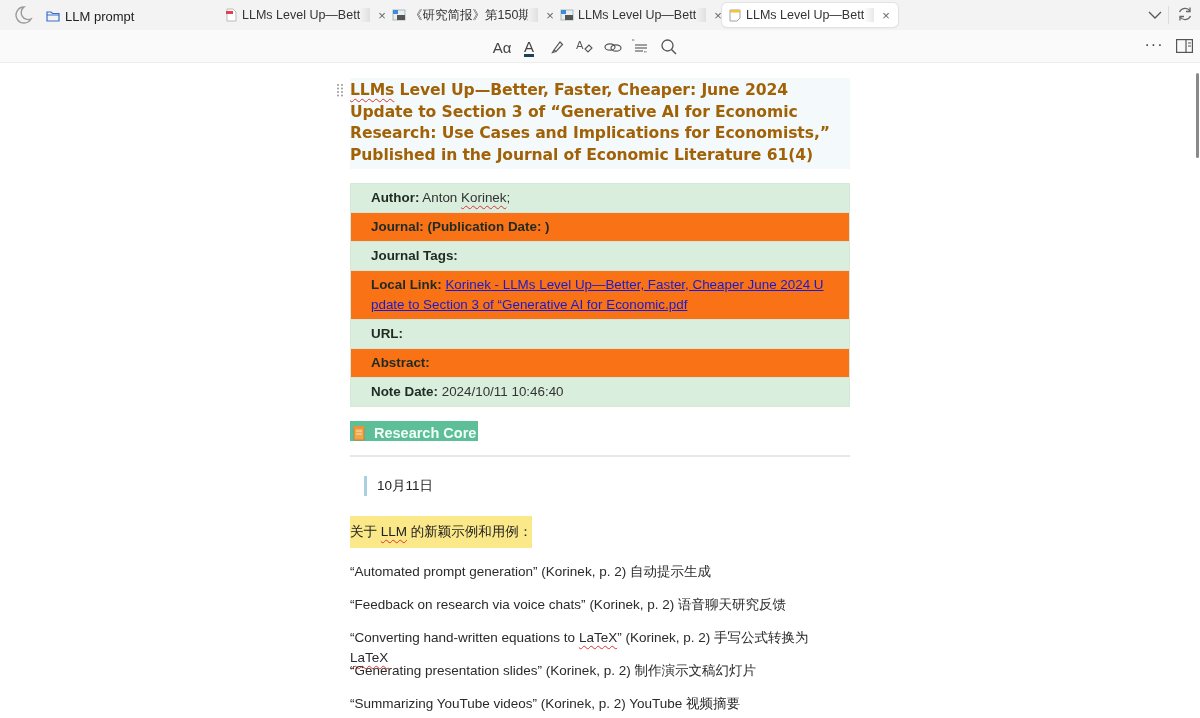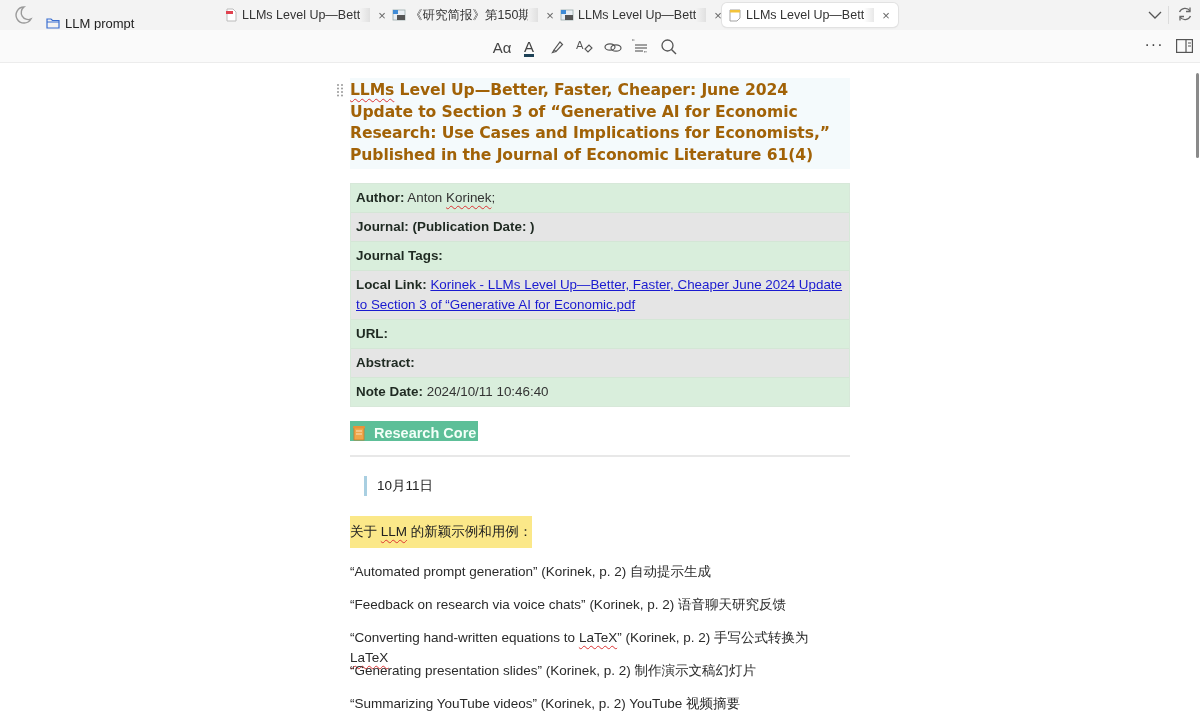--- a/index.html
+++ b/index.html
@@ -2,21 +2,21 @@
 <html><head>
   <meta charset="utf-8">
   <style>
     * { box-sizing: border-box; margin: 0; padding: 0; }
     html, body { width: 1200px; height: 718px; overflow: hidden; background: #ffffff; }
     body { font-family: "Liberation Sans", "DejaVu Sans", sans-serif; color: #1f1f1f; position: relative; }
 
     
     .tabbar { position: absolute; left: 0; top: 0; width: 1200px; height: 30px; background: #f3f3f3; display: flex; align-items: center; }
     .moon { position: absolute; left: 12px; top: 4px; width: 22px; height: 22px; }
-    .group-tab { position: absolute; left: 46px; top: 12px; height: 22px; display: flex; align-items: center; gap: 5px; font-size: 13px; color: #222; }
+    .group-tab { position: absolute; left: 46px; top: 5px; height: 22px; display: flex; align-items: center; gap: 5px; font-size: 13px; color: #222; }
     .tab { position: absolute; top: 3px; height: 24px; display: flex; align-items: center; font-size: 12.5px; color: #333; padding: 0 6px; white-space: nowrap; }
     .tab.active { background: #ffffff; border-radius: 5px; box-shadow: 0 0 0 1px #e2e2e2, 0 1px 2px rgba(0,0,0,0.08); }
     .tab .ticon { width: 14px; height: 14px; margin-right: 4px; flex: 0 0 14px; }
     .tab .tlabel { overflow: hidden; width: 118px; white-space: nowrap; }
     .tab .tfade { width: 10px; height: 14px; background: linear-gradient(90deg, rgba(243,243,243,0), #e0e0e0); margin-right: 6px; }
     .tab.active .tfade { background: linear-gradient(90deg, rgba(255,255,255,0), #e8e8e8); }
     .tab .tclose { font-size: 13px; color: #666; width: 12px; text-align: center; }
     .tab-dropdown { position: absolute; left: 1146px; top: 6px; width: 18px; height: 18px; }
     .tab-sep { position: absolute; left: 1168px; top: 6px; width: 1px; height: 18px; background: #dcdcdc; }
     .refresh { position: absolute; left: 1176px; top: 5px; width: 18px; height: 18px; }
@@ -30,24 +30,24 @@
     
     .scrollbar { position: absolute; left: 1196px; top: 73px; width: 3px; height: 85px; background: #8a8a8a; border-radius: 2px; }
 
     
     .content { position: absolute; left: 350px; top: 78px; width: 500px; }
     .drag-handle { position: absolute; left: 336px; top: 83px; width: 8px; height: 14px; }
     .title { font-family: "DejaVu Sans", sans-serif; font-weight: bold; font-size: 15.6px; line-height: 21.7px; color: #a16207; background: #f4fafc; padding: 2px 0; letter-spacing: -0.1px; }
     .squiggle { text-decoration: underline wavy #d33; text-underline-offset: 3px; text-decoration-thickness: 1px; }
 
     .meta { margin-top: 14px; width: 500px; border: 1px solid #d7e8d9; font-size: 13.4px; }
-    .meta-row { padding: 4px 5px; line-height: 20px; border-bottom: 1px solid #d4e6d6; }
+    .meta-row { padding: 4px 20px; line-height: 20px; border-bottom: 1px solid #d4e6d6; }
     .meta-row:last-child { border-bottom: none; }
     .meta-row.dark { background: #d9eedc; }
-    .meta-row.light { background: #e5e5e5; }
+    .meta-row.light { background: #f97316; }
     .meta-row .k { font-weight: bold; color: #1f2a22; }
     .meta-row .v { color: #333; }
     .meta-row a { color: #1a1ad0; text-decoration: underline; word-break: break-all; }
 
     .badge { display: inline-flex; align-items: flex-end; margin-top: 14px; background: #5dbf98; height: 20px; padding: 0 2px 0 2px; }
     .badge .bicon { width: 14px; height: 16px; margin-right: 8px; }
     .badge .blabel { font-weight: bold; font-size: 14.5px; color: #f3fff8; }
     .hr { margin-top: 10px; height: 2px; background: #e8e8e8; width: 500px; }
 
     .quote { margin-top: 19px; margin-left: 14px; border-left: 3px solid #a9cfe1; padding-left: 10px; font-size: 13.5px; color: #222; height: 20px; line-height: 20px; }

